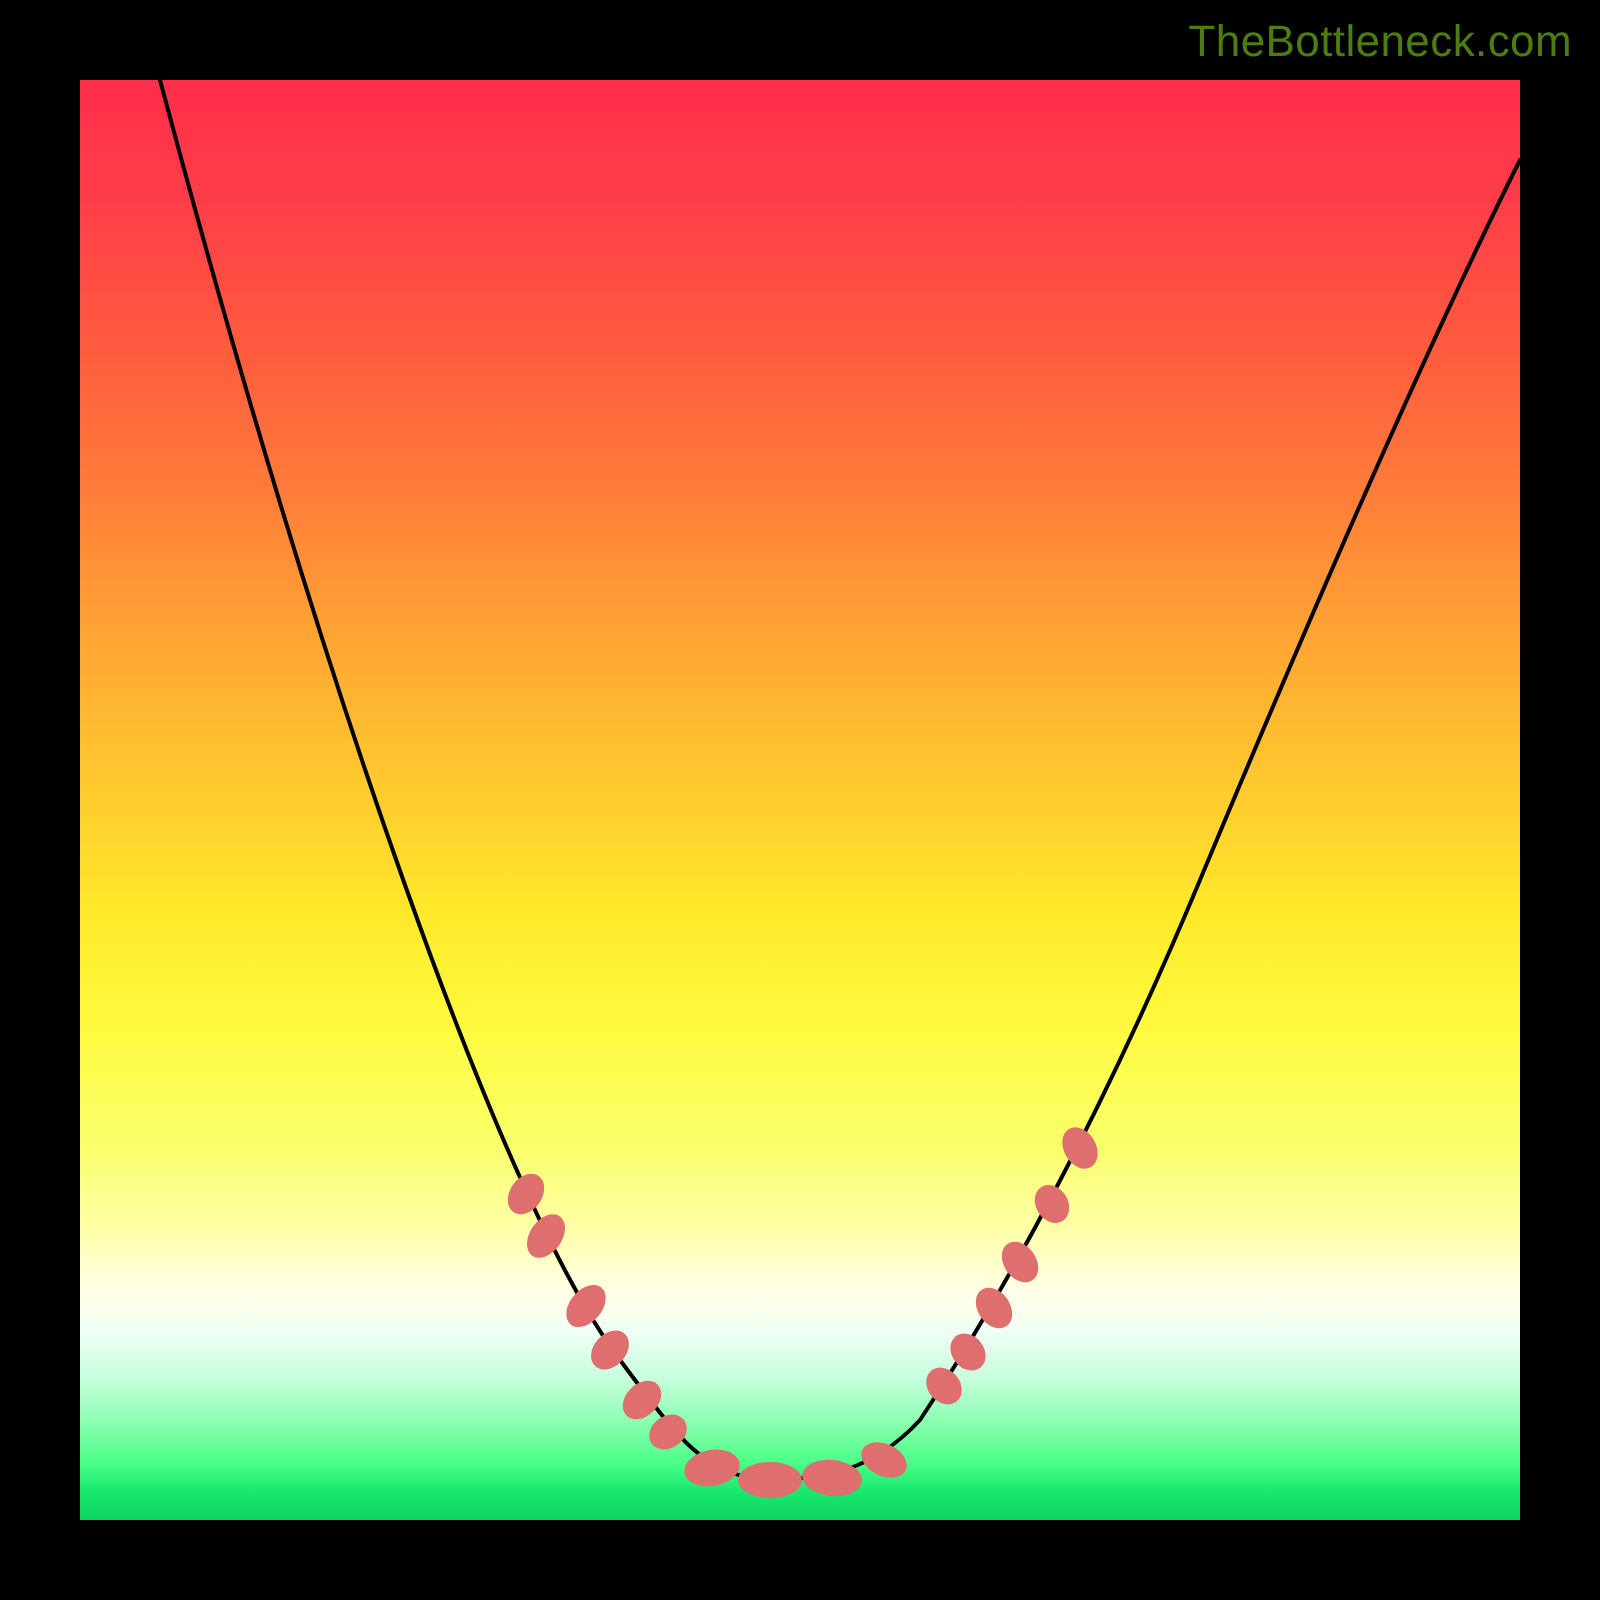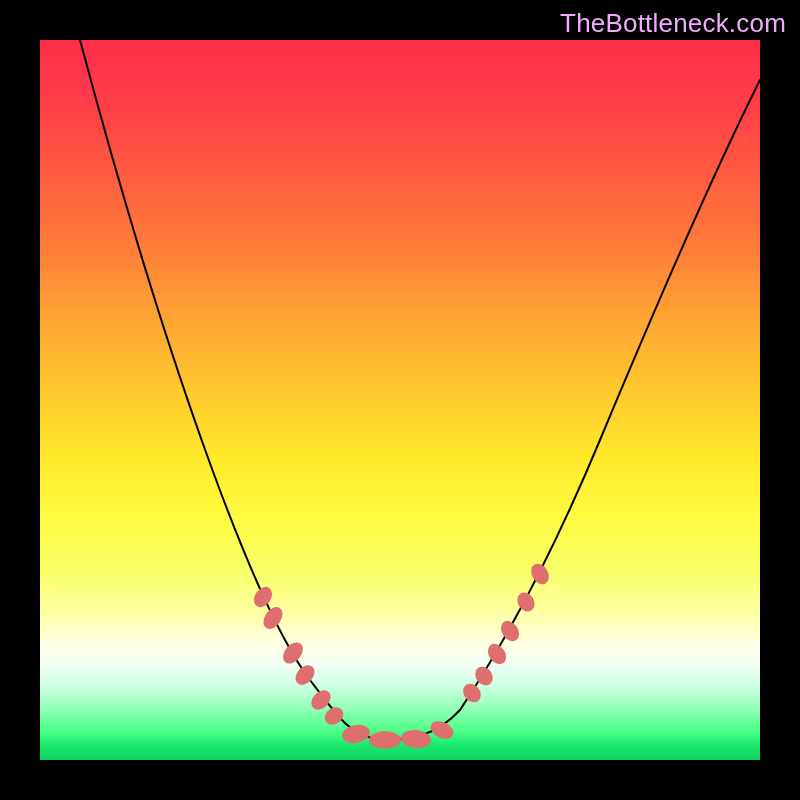--- a/index.html
+++ b/index.html
@@ -44,22 +44,22 @@
       #4cff88 96%,
       #18e86c 98%,
       #0fd463 100%
     );
     overflow: hidden;
   }
   .watermark {
     position: absolute;
     top: 8px;
     right: 14px;
-    color: #f0abfc;
-    font-size: 26px;
+    color: #4d7c0f;
+    font-size: 22px;
     letter-spacing: 0.2px;
     font-weight: 400;
     user-select: none;
     z-index: 10;
   }
   svg {
     display: block;
     width: 720px;
     height: 720px;
   }

